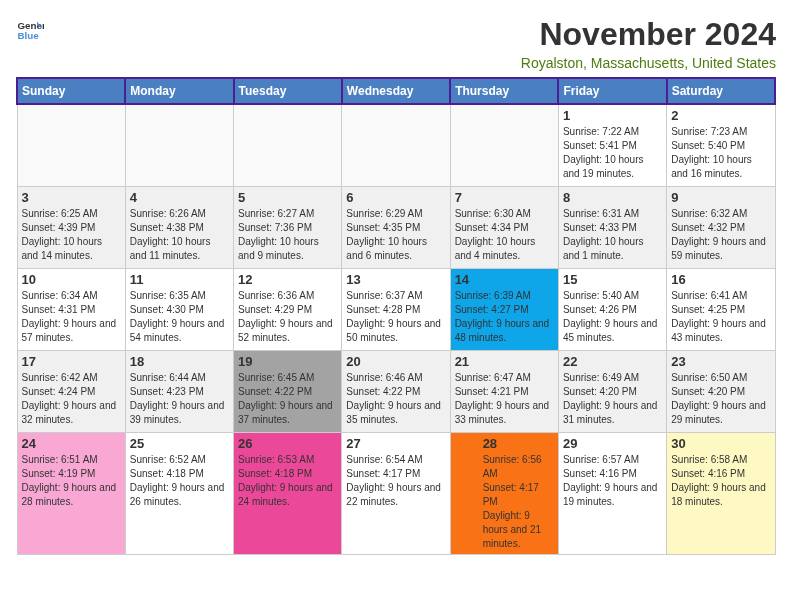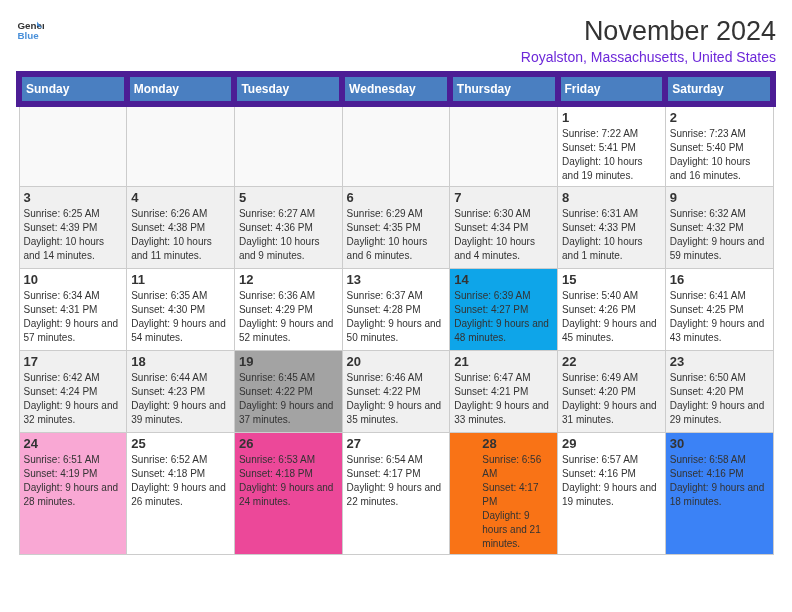--- a/index.html
+++ b/index.html
@@ -26,42 +26,42 @@
       gap: 4px;
     }
     .logo-icon {
       width: 28px;
       height: 28px;
     }
     .title-section {
       text-align: right;
     }
     .month-title {
-      font-size: 27px;
-      font-weight: normal;
+      font-size: 32px;
+      font-weight: bold;
       color: #333;
     }
     .location {
       font-size: 14px;
-      color: #6d28d9;
+      color: #4d7c0f;
       margin-top: 2px;
     }
     table {
       width: 100%;
       border-collapse: collapse;
       table-layout: fixed;
     }
     th {
       background-color: #4a7fc1;
       color: white;
       font-size: 12px;
       font-weight: bold;
       padding: 5px 4px;
       text-align: left;
-      border: 6px solid #4c1d95;
+      border: 2px solid #4c1d95;
     }
     td {
       border: 1px solid #ccc;
       vertical-align: top;
       padding: 3px 4px;
       font-size: 10px;
       color: #333;
       height: 82px;
       background: #fff;
     }
@@ -145,21 +145,21 @@
           </td>
           <td style="background: rgb(240, 240, 240);">
             <span class="day-number">4</span>
             <div class="cell-text">Sunrise: 6:26 AM</div>
             <div class="cell-text">Sunset: 4:38 PM</div>
             <div class="cell-text">Daylight: 10 hours and 11 minutes.</div>
           </td>
           <td style="background: rgb(240, 240, 240);">
             <span class="day-number">5</span>
             <div class="cell-text">Sunrise: 6:27 AM</div>
-            <div class="cell-text">Sunset: 4:36 PM</div>
+            <div class="cell-text">Sunset: 7:36 PM</div>
             <div class="cell-text">Daylight: 10 hours and 9 minutes.</div>
           </td>
           <td style="background: rgb(240, 240, 240);">
             <span class="day-number">6</span>
             <div class="cell-text">Sunrise: 6:29 AM</div>
             <div class="cell-text">Sunset: 4:35 PM</div>
             <div class="cell-text">Daylight: 10 hours and 6 minutes.</div>
           </td>
           <td style="background: rgb(240, 240, 240);">
             <span class="day-number">7</span>
@@ -298,21 +298,21 @@
             <div class="cell-text">Sunrise: 6:56 AM</div>
             <div class="cell-text">Sunset: 4:17 PM</div>
             <div class="cell-text">Daylight: 9 hours and 21 minutes.</div>
           </td>
           <td style="background: rgb(255, 255, 255);">
             <span class="day-number">29</span>
             <div class="cell-text">Sunrise: 6:57 AM</div>
             <div class="cell-text">Sunset: 4:16 PM</div>
             <div class="cell-text">Daylight: 9 hours and 19 minutes.</div>
           </td>
-          <td style="background: #3b82f6;">
+          <td style="background: #fef9c3;">
             <span class="day-number">30</span>
             <div class="cell-text">Sunrise: 6:58 AM</div>
             <div class="cell-text">Sunset: 4:16 PM</div>
             <div class="cell-text">Daylight: 9 hours and 18 minutes.</div>
           </td>
         </tr>
       </tbody>
   </table>
 </div>
 

